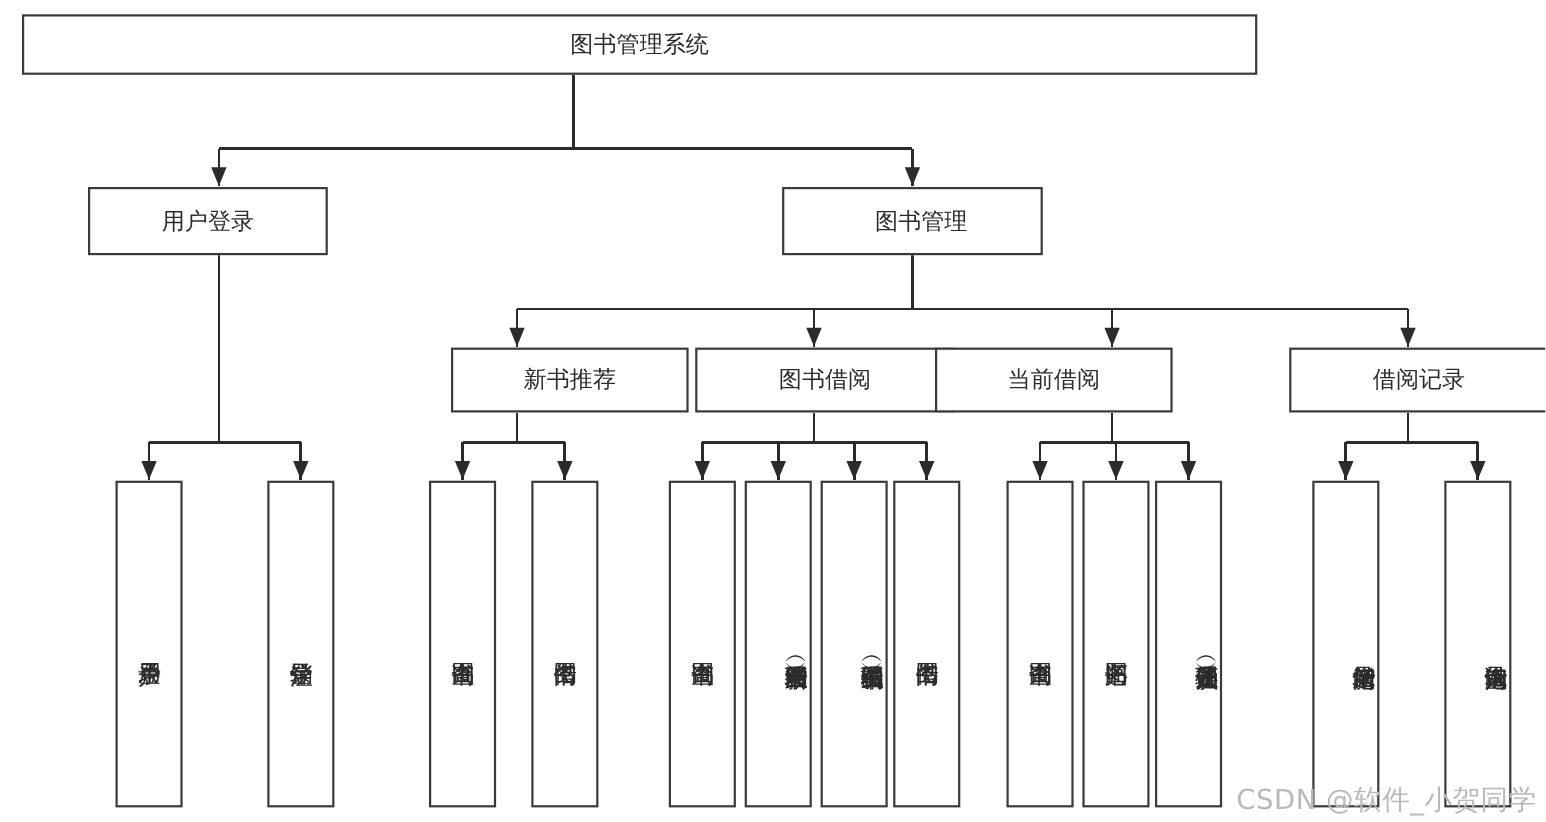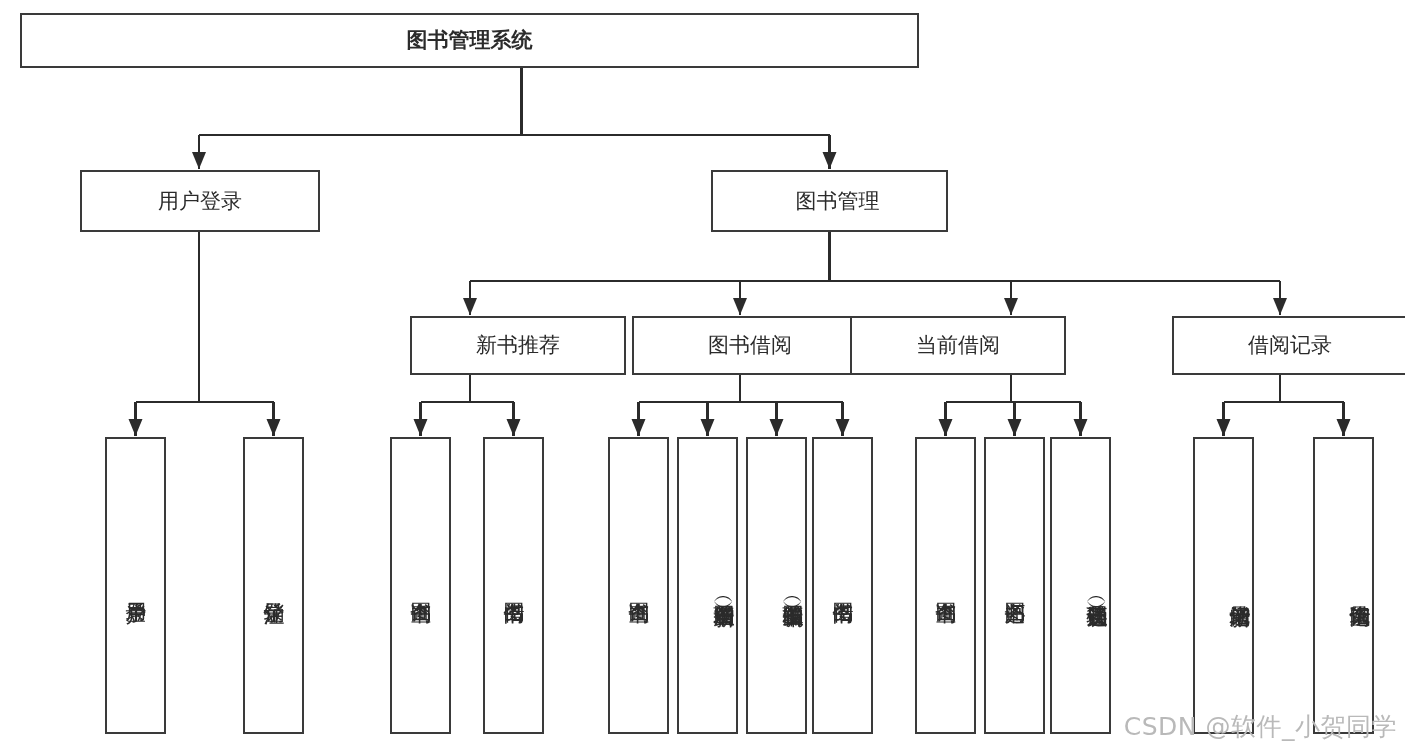--- a/index.html
+++ b/index.html
@@ -117,24 +117,24 @@
       <line x1="1080.5" y1="402" x2="1080.5" y2="436" stroke="#2b2b2b" stroke-width="2.5" shape-rendering="crispEdges"></line>
       <path d="M 1073.5 419 L 1087.5 419 L 1080.5 436 Z" fill="#2b2b2b"></path>
       <line x1="1280" y1="375" x2="1280" y2="402" stroke="#2b2b2b" stroke-width="2.5" shape-rendering="crispEdges"></line>
       <line x1="1223.5" y1="402" x2="1343.5" y2="402" stroke="#2b2b2b" stroke-width="2.5" shape-rendering="crispEdges"></line>
       <line x1="1223.5" y1="402" x2="1223.5" y2="436" stroke="#2b2b2b" stroke-width="2.5" shape-rendering="crispEdges"></line>
       <path d="M 1216.5 419 L 1230.5 419 L 1223.5 436 Z" fill="#2b2b2b"></path>
       <line x1="1343.5" y1="402" x2="1343.5" y2="436" stroke="#2b2b2b" stroke-width="2.5" shape-rendering="crispEdges"></line>
       <path d="M 1336.5 419 L 1350.5 419 L 1343.5 436 Z" fill="#2b2b2b"></path>
     </svg>
   <div id="nodes">
-      <div class="node h" style="left: 20px; top: 13px; width: 899px; height: 55px; font-weight: bold;">
+      <div class="node h" style="left: 20px; top: 13px; width: 1123px; height: 55px;">
         <span class="node-label">图书管理系统</span>
       </div>
-      <div class="node h" style="left: 80px; top: 170px; width: 240px; height: 62px;">
+      <div class="node h" style="left: 80px; top: 170px; width: 218px; height: 62px;">
         <span class="node-label">用户登录</span>
       </div>
       <div class="node h" style="left: 711px; top: 170px; width: 237px; height: 62px; padding-left: 16px;">
         <span class="node-label">图书管理</span>
       </div>
       <div class="node h" style="left: 362px; top: 316px; width: 216px; height: 59px; margin-left: 48px;">
         <span class="node-label">新书推荐</span>
       </div>
       <div class="node h" style="left: 632px; top: 316px; width: 236px; height: 59px;">
         <span class="node-label">图书借阅</span>

